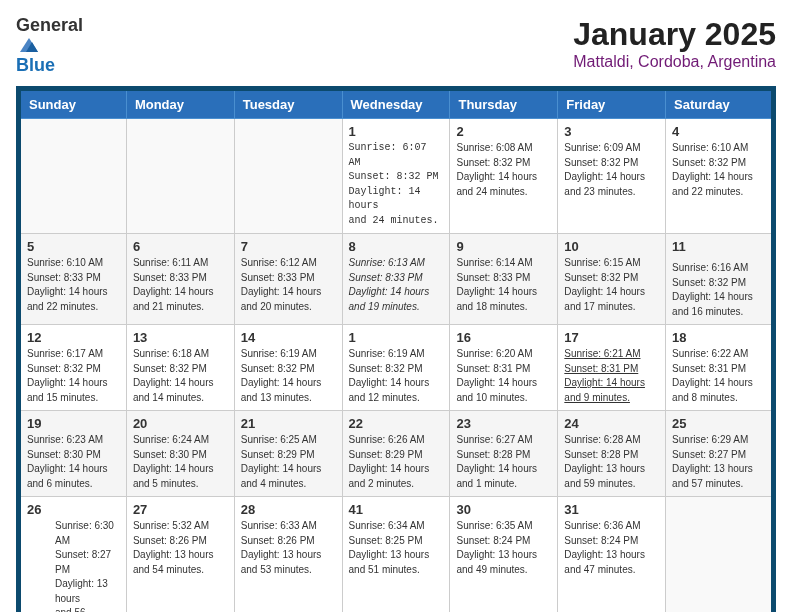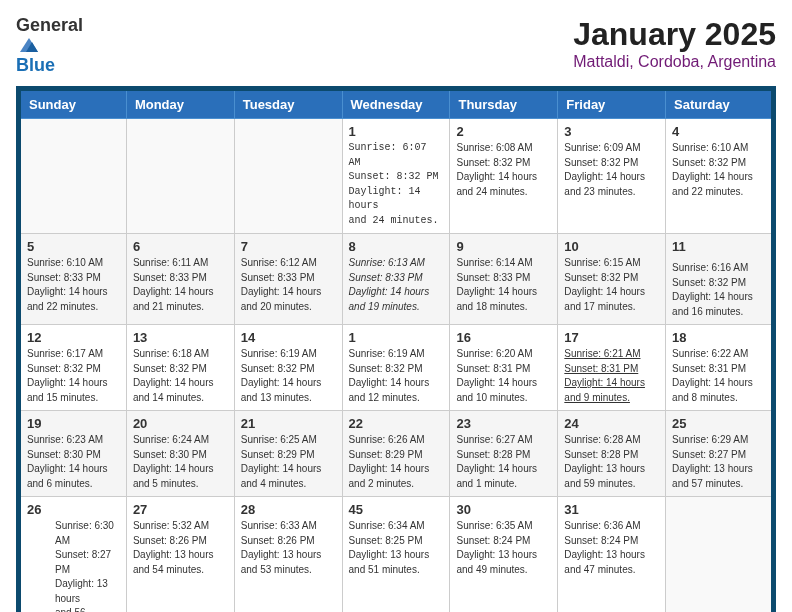--- a/index.html
+++ b/index.html
@@ -340,21 +340,21 @@
 and 54 minutes.</div>
         </td>
         <td>
           <div class="day-number">28</div>
           <div class="day-info" style="white-space: pre-line;">Sunrise: 6:33 AM
 Sunset: 8:26 PM
 Daylight: 13 hours
 and 53 minutes.</div>
         </td>
         <td>
-          <div class="day-number">45</div>
+          <div class="day-number">41</div>
           <div class="day-info" style="white-space: pre-line;">Sunrise: 6:34 AM
 Sunset: 8:25 PM
 Daylight: 13 hours
 and 51 minutes.</div>
         </td>
         <td>
           <div class="day-number">30</div>
           <div class="day-info" style="white-space: pre-line;">Sunrise: 6:35 AM
 Sunset: 8:24 PM
 Daylight: 13 hours

